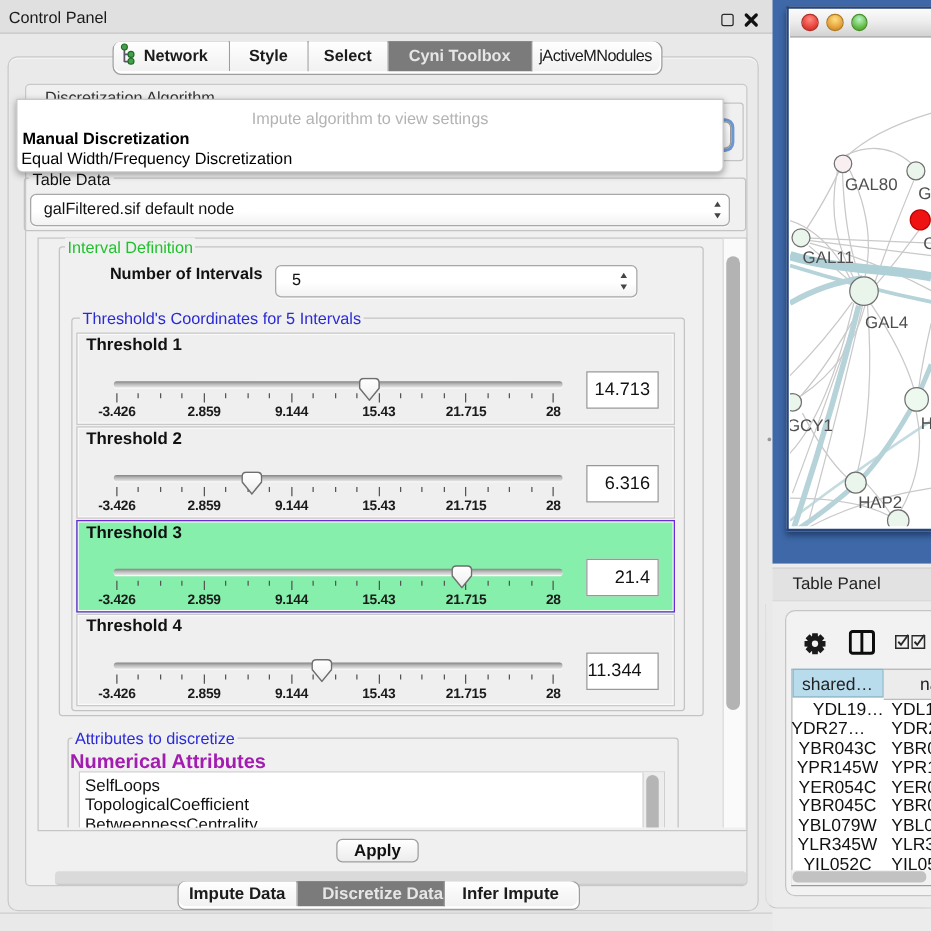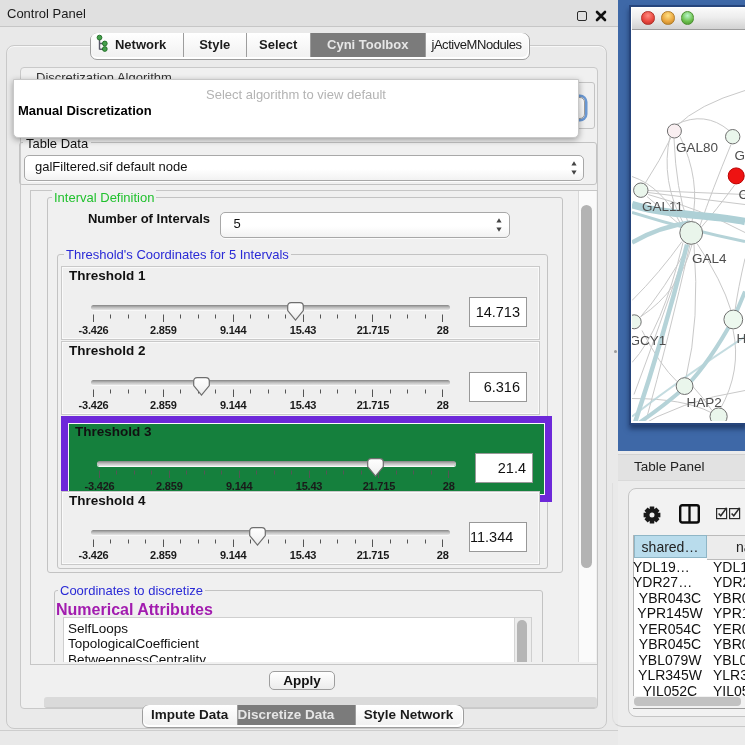--- a/index.html
+++ b/index.html
@@ -137,21 +137,21 @@
         <path d="M4.2,0.7 L12.8,0.7 Q16.3,0.7 16.3,4.2 L16.3,8.6 L8.5,18.1 L0.7,8.6 L0.7,4.2 Q0.7,0.7 4.2,0.7 Z" fill="url(#tg1)" stroke="#6e6e6e" stroke-width="1.2"></path>
       </svg>
 <span style="position:absolute;top:57px;left:1.5px;width:60px;text-align:center;font-size:11px;font-weight:bold;color:#1a1a1a;letter-spacing:-0.2px">-3.426</span>
       <span style="position:absolute;top:57px;left:71.3px;width:60px;text-align:center;font-size:11px;font-weight:bold;color:#1a1a1a;letter-spacing:-0.2px">2.859</span>
       <span style="position:absolute;top:57px;left:141.2px;width:60px;text-align:center;font-size:11px;font-weight:bold;color:#1a1a1a;letter-spacing:-0.2px">9.144</span>
       <span style="position:absolute;top:57px;left:211.0px;width:60px;text-align:center;font-size:11px;font-weight:bold;color:#1a1a1a;letter-spacing:-0.2px">15.43</span>
       <span style="position:absolute;top:57px;left:280.9px;width:60px;text-align:center;font-size:11px;font-weight:bold;color:#1a1a1a;letter-spacing:-0.2px">21.715</span>
       <span style="position:absolute;top:57px;left:350.7px;width:60px;text-align:center;font-size:11px;font-weight:bold;color:#1a1a1a;letter-spacing:-0.2px">28</span>
 <div style="position:absolute;left:407px;top:30.5px;width:58px;height:30px;background:#fff;border:1px solid #989898;font-size:14.5px;color:#111;text-align:right;line-height:28px;padding-right:6px;box-sizing:border-box">6.316</div>
 </div>
-    <div style="position:absolute;left:30px;top:225.5px;width:477px;height:72px;background:#15803d;border:7px solid #6d28d9;box-shadow:inset 0 0 0 1px #fafafa">
+    <div style="position:absolute;left:30px;top:225.5px;width:477px;height:72px;background:#86efac;border:1px solid #6d28d9;box-shadow:inset 0 0 0 1px #fafafa">
 <div style="position:absolute;left:7px;top:1.5px;font-size:13.5px;font-weight:bold;color:#111">Threshold 3</div>
 <div style="position:absolute;left:29px;top:38.5px;width:359px;height:5px;border-radius:3px;background:linear-gradient(180deg,#838383,#b9b9b9 45%,#e6e6e6);box-shadow:0 1px 0 #f8f8f8"></div>
 <svg width="390" height="9" style="position:absolute;left:27px;top:47px">
         <line x1="4.5" y1="0.5" x2="4.5" y2="8.0" stroke="#555" stroke-width="1"></line>
         <line x1="21.5" y1="0.5" x2="21.5" y2="4.5" stroke="#555" stroke-width="1"></line>
         <line x1="39.5" y1="0.5" x2="39.5" y2="4.5" stroke="#555" stroke-width="1"></line>
         <line x1="56.5" y1="0.5" x2="56.5" y2="4.5" stroke="#555" stroke-width="1"></line>
         <line x1="74.5" y1="0.5" x2="74.5" y2="8.0" stroke="#555" stroke-width="1"></line>
         <line x1="91.5" y1="0.5" x2="91.5" y2="4.5" stroke="#555" stroke-width="1"></line>
         <line x1="109.5" y1="0.5" x2="109.5" y2="4.5" stroke="#555" stroke-width="1"></line>
@@ -226,32 +226,32 @@
       </svg>
 <span style="position:absolute;top:57px;left:1.5px;width:60px;text-align:center;font-size:11px;font-weight:bold;color:#1a1a1a;letter-spacing:-0.2px">-3.426</span>
       <span style="position:absolute;top:57px;left:71.3px;width:60px;text-align:center;font-size:11px;font-weight:bold;color:#1a1a1a;letter-spacing:-0.2px">2.859</span>
       <span style="position:absolute;top:57px;left:141.2px;width:60px;text-align:center;font-size:11px;font-weight:bold;color:#1a1a1a;letter-spacing:-0.2px">9.144</span>
       <span style="position:absolute;top:57px;left:211.0px;width:60px;text-align:center;font-size:11px;font-weight:bold;color:#1a1a1a;letter-spacing:-0.2px">15.43</span>
       <span style="position:absolute;top:57px;left:280.9px;width:60px;text-align:center;font-size:11px;font-weight:bold;color:#1a1a1a;letter-spacing:-0.2px">21.715</span>
       <span style="position:absolute;top:57px;left:350.7px;width:60px;text-align:center;font-size:11px;font-weight:bold;color:#1a1a1a;letter-spacing:-0.2px">28</span>
 <div style="position:absolute;left:407px;top:30.5px;width:58px;height:30px;background:#fff;border:1px solid #989898;font-size:14.5px;color:#111;line-height:28px;padding-right:6px;box-sizing:border-box">11.344</div>
 </div>
 <div class="abs" style="left:23px;top:400px;width:487px;height:120px;border:1px solid #c3c3c3;border-radius:3px"></div>
-<div class="abs" style="left:27px;top:393px;font-size:13px;color:#2a2ad6;background:#f0f0f0;padding:0 2px">Coordinates to discretize</div>
+<div class="abs" style="left:27px;top:393px;font-size:13px;color:#2a2ad6;background:#f0f0f0;padding:0 2px">Attributes to discretize</div>
 <div class="abs" style="left:25px;top:411px;font-size:16px;font-weight:bold;color:#a21caf">Numerical Attributes</div>
 <div class="abs" style="left:32px;top:427px;width:467px;height:100px;background:#fff;border:1px solid #cfcfcf"></div>
 <div class="abs" style="left:37px;top:430.5px;font-size:13.5px;color:#111;line-height:15.7px">SelfLoops<br>TopologicalCoefficient<br>BetweennessCentrality<br>NeighborhoodConnectivity</div>
 <div class="abs" style="left:483px;top:428px;width:16px;height:98px;background:#ededed;border-left:1px solid #d5d5d5"></div>
 <div class="abs" style="left:486px;top:430px;width:10px;height:60px;background:#b5b5b5;border-radius:5px"></div>
 </div>
 <div class="abs" style="left:269px;top:671px;width:64px;height:17px;background:linear-gradient(180deg,#ffffff,#ececec);border:1px solid #9e9e9e;border-radius:5px;text-align:center;line-height:17px;font-size:13.5px;font-weight:bold;color:#111">Apply</div>
 <div class="abs" style="left:142px;top:704.5px;width:320px;height:21px;border:1px solid #9d9d9d;border-radius:6px;background:#fff"></div>
 <div class="abs" style="left:143px;top:705px;width:93.5px;height:20px;background:linear-gradient(180deg,#ffffff,#f1f1f1);border-right:1px solid #9d9d9d;border-top-left-radius:6px;border-bottom-left-radius:6px;border-top-right-radius:0;border-bottom-right-radius:0;text-align:center;line-height:20px;font-size:13.5px;font-weight:bold;color:#1b1b1b">Impute Data</div>
-<div class="abs" style="left:237.5px;top:705px;width:117.0px;height:20px;background:#7b7b7b;border-right:1px solid #9d9d9d;border-top-left-radius:0;border-bottom-left-radius:0;border-top-right-radius:0;border-bottom-right-radius:0;text-align:left;line-height:20px;font-size:13.5px;font-weight:bold;color:#e6e6e6">Discretize Data</div>
-<div class="abs" style="left:355.5px;top:705px;width:106.0px;height:20px;background:linear-gradient(180deg,#ffffff,#f1f1f1);border-top-left-radius:0;border-bottom-left-radius:0;border-top-right-radius:6px;border-bottom-right-radius:6px;text-align:center;line-height:20px;font-size:13.5px;font-weight:bold;color:#1b1b1b">Style Network</div>
+<div class="abs" style="left:237.5px;top:705px;width:117.0px;height:20px;background:#7b7b7b;border-right:1px solid #9d9d9d;border-top-left-radius:0;border-bottom-left-radius:0;border-top-right-radius:0;border-bottom-right-radius:0;text-align:right;line-height:20px;font-size:13.5px;font-weight:bold;color:#e6e6e6">Discretize Data</div>
+<div class="abs" style="left:355.5px;top:705px;width:106.0px;height:20px;background:linear-gradient(180deg,#ffffff,#f1f1f1);border-top-left-radius:0;border-bottom-left-radius:0;border-top-right-radius:6px;border-bottom-right-radius:6px;text-align:center;line-height:20px;font-size:13.5px;font-weight:bold;color:#1b1b1b">Infer Impute</div>
 <div class="abs" style="left:0;top:730px;width:618px;height:1px;background:#cdcdcd"></div>
 <div class="abs" style="left:618px;top:0;width:127px;height:451px;background:#3e68a7"></div>
 <div class="abs" style="left:614px;top:350px;width:3px;height:3px;background:#9a9a9a;border-radius:50%"></div>
 <div class="abs" style="left:629px;top:5px;width:116px;height:416px;border:2.5px solid #26457c;border-right:none;box-shadow:0 4px 5px rgba(10,25,60,0.55);background:#fff"></div>
 <div class="abs" style="left:631.5px;top:7.5px;width:113.5px;height:21px;background:linear-gradient(180deg,#fafafa,#ededed 45%,#d2d2d2);border-bottom:1px solid #9c9c9c"></div>
 <div class="abs" style="left:641.2px;top:11.2px;width:11.6px;height:11.6px;border-radius:50%;background:radial-gradient(circle at 50% 30%, #ff8a80 0%, #e8443c 60%, #b03028 100%);border:0.5px solid #b03028"></div>
 <div class="abs" style="left:661.2px;top:11.2px;width:11.6px;height:11.6px;border-radius:50%;background:radial-gradient(circle at 50% 30%, #ffe082 0%, #e8a33c 60%, #b07d28 100%);border:0.5px solid #b07d28"></div>
 <div class="abs" style="left:680.7px;top:11.2px;width:11.6px;height:11.6px;border-radius:50%;background:radial-gradient(circle at 50% 30%, #b9f6ca 0%, #6abf4b 60%, #4a8f30 100%);border:0.5px solid #4a8f30"></div>
 <svg class="abs" style="left:632px;top:28.5px" width="113" height="392" viewBox="632 28.5 113 392">
 <g fill="none" stroke="#c9c9c9" stroke-width="1">
@@ -331,21 +331,21 @@
 <path d="M2.6,6.4 L4.8,8.8 L10.6,0.8" fill="none" stroke="#2a2a2a" stroke-width="1.5"></path>
 </svg>
 <svg class="abs" style="left:728.5px;top:507px" width="12" height="13" viewBox="0 0 12 13">
 <rect x="0.6" y="1.6" width="10" height="10" fill="none" stroke="#2a2a2a" stroke-width="1.2"></rect>
 <path d="M2.6,6.4 L4.8,8.8 L10.6,0.8" fill="none" stroke="#2a2a2a" stroke-width="1.5"></path>
 </svg>
 <div class="abs" style="left:632.5px;top:534.5px;width:112.5px;height:173px;background:#fff;border-left:1px solid #b5b5b5;border-top:1px solid #b5b5b5"></div>
 <div class="abs" style="left:633.5px;top:535px;width:73px;height:23px;background:#b9dcec;border:0.5px solid #8fb6c6;text-align:center;line-height:23px;font-size:14px;color:#222;box-sizing:border-box">shared…</div>
 <div class="abs" style="left:707px;top:535px;width:38px;height:23px;background:#ececec;border-top:0.5px solid #bbb;border-bottom:0.5px solid #bbb;line-height:23px;font-size:14px;color:#222;padding-left:29px">na</div>
 <div class="abs" style="left:633px;top:558px;width:112px;height:138px;overflow:hidden">
-<div style="position:absolute;left:0;top:1.5px;width:74px;height:15.5px;text-align:left;line-height:15.5px;font-size:14px;color:#111">YDL19…</div>
+<div style="position:absolute;left:0;top:1.5px;width:74px;height:15.5px;text-align:right;line-height:15.5px;font-size:14px;color:#111">YDL19…</div>
 <div style="position:absolute;left:80px;top:1.5px;width:32px;height:15.5px;overflow:hidden;line-height:15.5px;font-size:14px;color:#111">YDL197W</div>
 <div style="position:absolute;left:0;top:17.0px;width:74px;height:15.5px;text-align:left;line-height:15.5px;font-size:14px;color:#111">YDR27…</div>
 <div style="position:absolute;left:80px;top:17.0px;width:32px;height:15.5px;overflow:hidden;line-height:15.5px;font-size:14px;color:#111">YDR277C</div>
 <div style="position:absolute;left:0;top:32.5px;width:74px;height:15.5px;text-align:center;line-height:15.5px;font-size:14px;color:#111">YBR043C</div>
 <div style="position:absolute;left:80px;top:32.5px;width:32px;height:15.5px;overflow:hidden;line-height:15.5px;font-size:14px;color:#111">YBR043C</div>
 <div style="position:absolute;left:0;top:48.0px;width:74px;height:15.5px;text-align:center;line-height:15.5px;font-size:14px;color:#111">YPR145W</div>
 <div style="position:absolute;left:80px;top:48.0px;width:32px;height:15.5px;overflow:hidden;line-height:15.5px;font-size:14px;color:#111">YPR145W</div>
 <div style="position:absolute;left:0;top:63.5px;width:74px;height:15.5px;text-align:center;line-height:15.5px;font-size:14px;color:#111">YER054C</div>
 <div style="position:absolute;left:80px;top:63.5px;width:32px;height:15.5px;overflow:hidden;line-height:15.5px;font-size:14px;color:#111">YER054C</div>
 <div style="position:absolute;left:0;top:79.0px;width:74px;height:15.5px;text-align:center;line-height:15.5px;font-size:14px;color:#111">YBR045C</div>
@@ -353,14 +353,15 @@
 <div style="position:absolute;left:0;top:94.5px;width:74px;height:15.5px;text-align:center;line-height:15.5px;font-size:14px;color:#111">YBL079W</div>
 <div style="position:absolute;left:80px;top:94.5px;width:32px;height:15.5px;overflow:hidden;line-height:15.5px;font-size:14px;color:#111">YBL079W</div>
 <div style="position:absolute;left:0;top:110.0px;width:74px;height:15.5px;text-align:center;line-height:15.5px;font-size:14px;color:#111">YLR345W</div>
 <div style="position:absolute;left:80px;top:110.0px;width:32px;height:15.5px;overflow:hidden;line-height:15.5px;font-size:14px;color:#111">YLR345W</div>
 <div style="position:absolute;left:0;top:125.5px;width:74px;height:15.5px;text-align:center;line-height:15.5px;font-size:14px;color:#111">YIL052C</div>
 <div style="position:absolute;left:80px;top:125.5px;width:32px;height:15.5px;overflow:hidden;line-height:15.5px;font-size:14px;color:#111">YIL052C</div>
 </div>
 <div class="abs" style="left:633px;top:695.5px;width:112px;height:12px;background:#f2f2f2;border-bottom:1px solid #9a9a9a"></div>
 <div class="abs" style="left:634px;top:697px;width:107px;height:8.5px;background:#c2c2c2;border-radius:4px"></div>
 <div class="abs" style="left:13px;top:78.5px;width:564px;height:57px;background:#fff;border:0.5px solid #c8c8c8;border-radius:0 0 5px 5px;box-shadow:0 2px 6px rgba(0,0,0,0.35);z-index:50">
-<div style="position:absolute;left:0;top:7px;width:100%;text-align:center;font-size:13px;color:#b3b3b3">Select algorithm to view default</div>
+<div style="position:absolute;left:0;top:7px;width:100%;text-align:center;font-size:13px;color:#b3b3b3">Impute algorithm to view settings</div>
 <div style="position:absolute;left:4px;top:23.5px;font-size:13px;font-weight:bold;color:#000000">Manual Discretization</div>
+<div style="position:absolute;left:3px;top:39px;font-size:13px;color:#000">Equal Width/Frequency Discretization</div>
 </div>
 </body></html>

